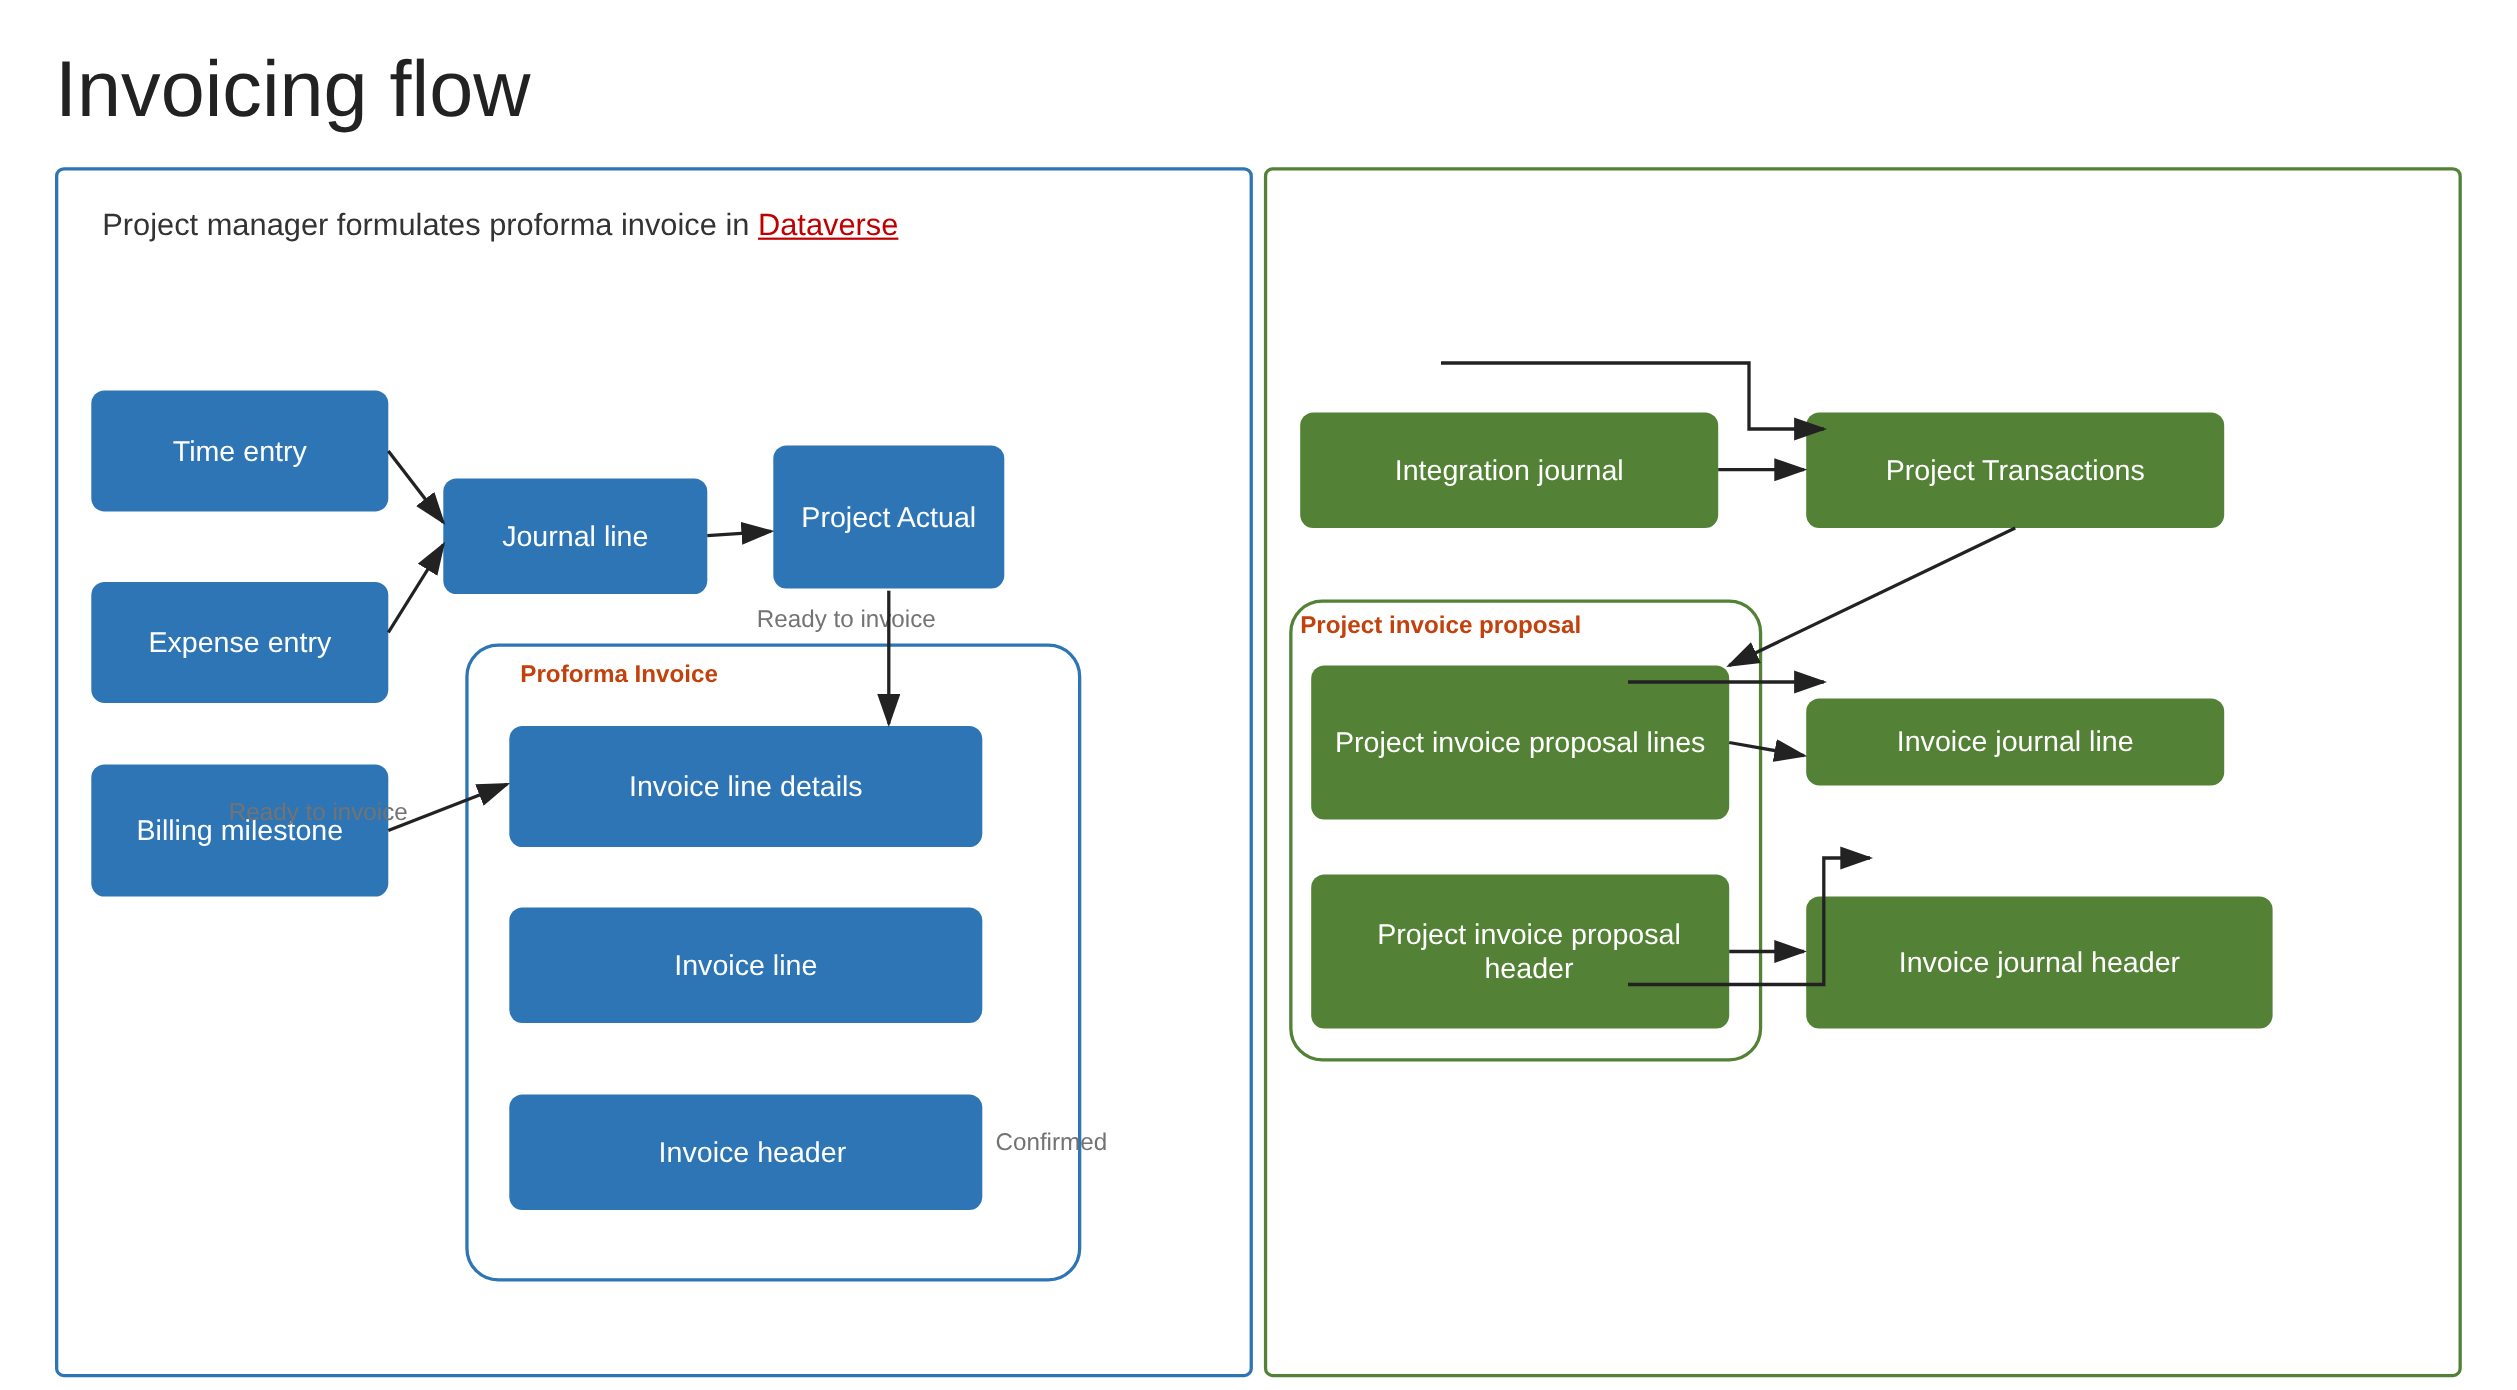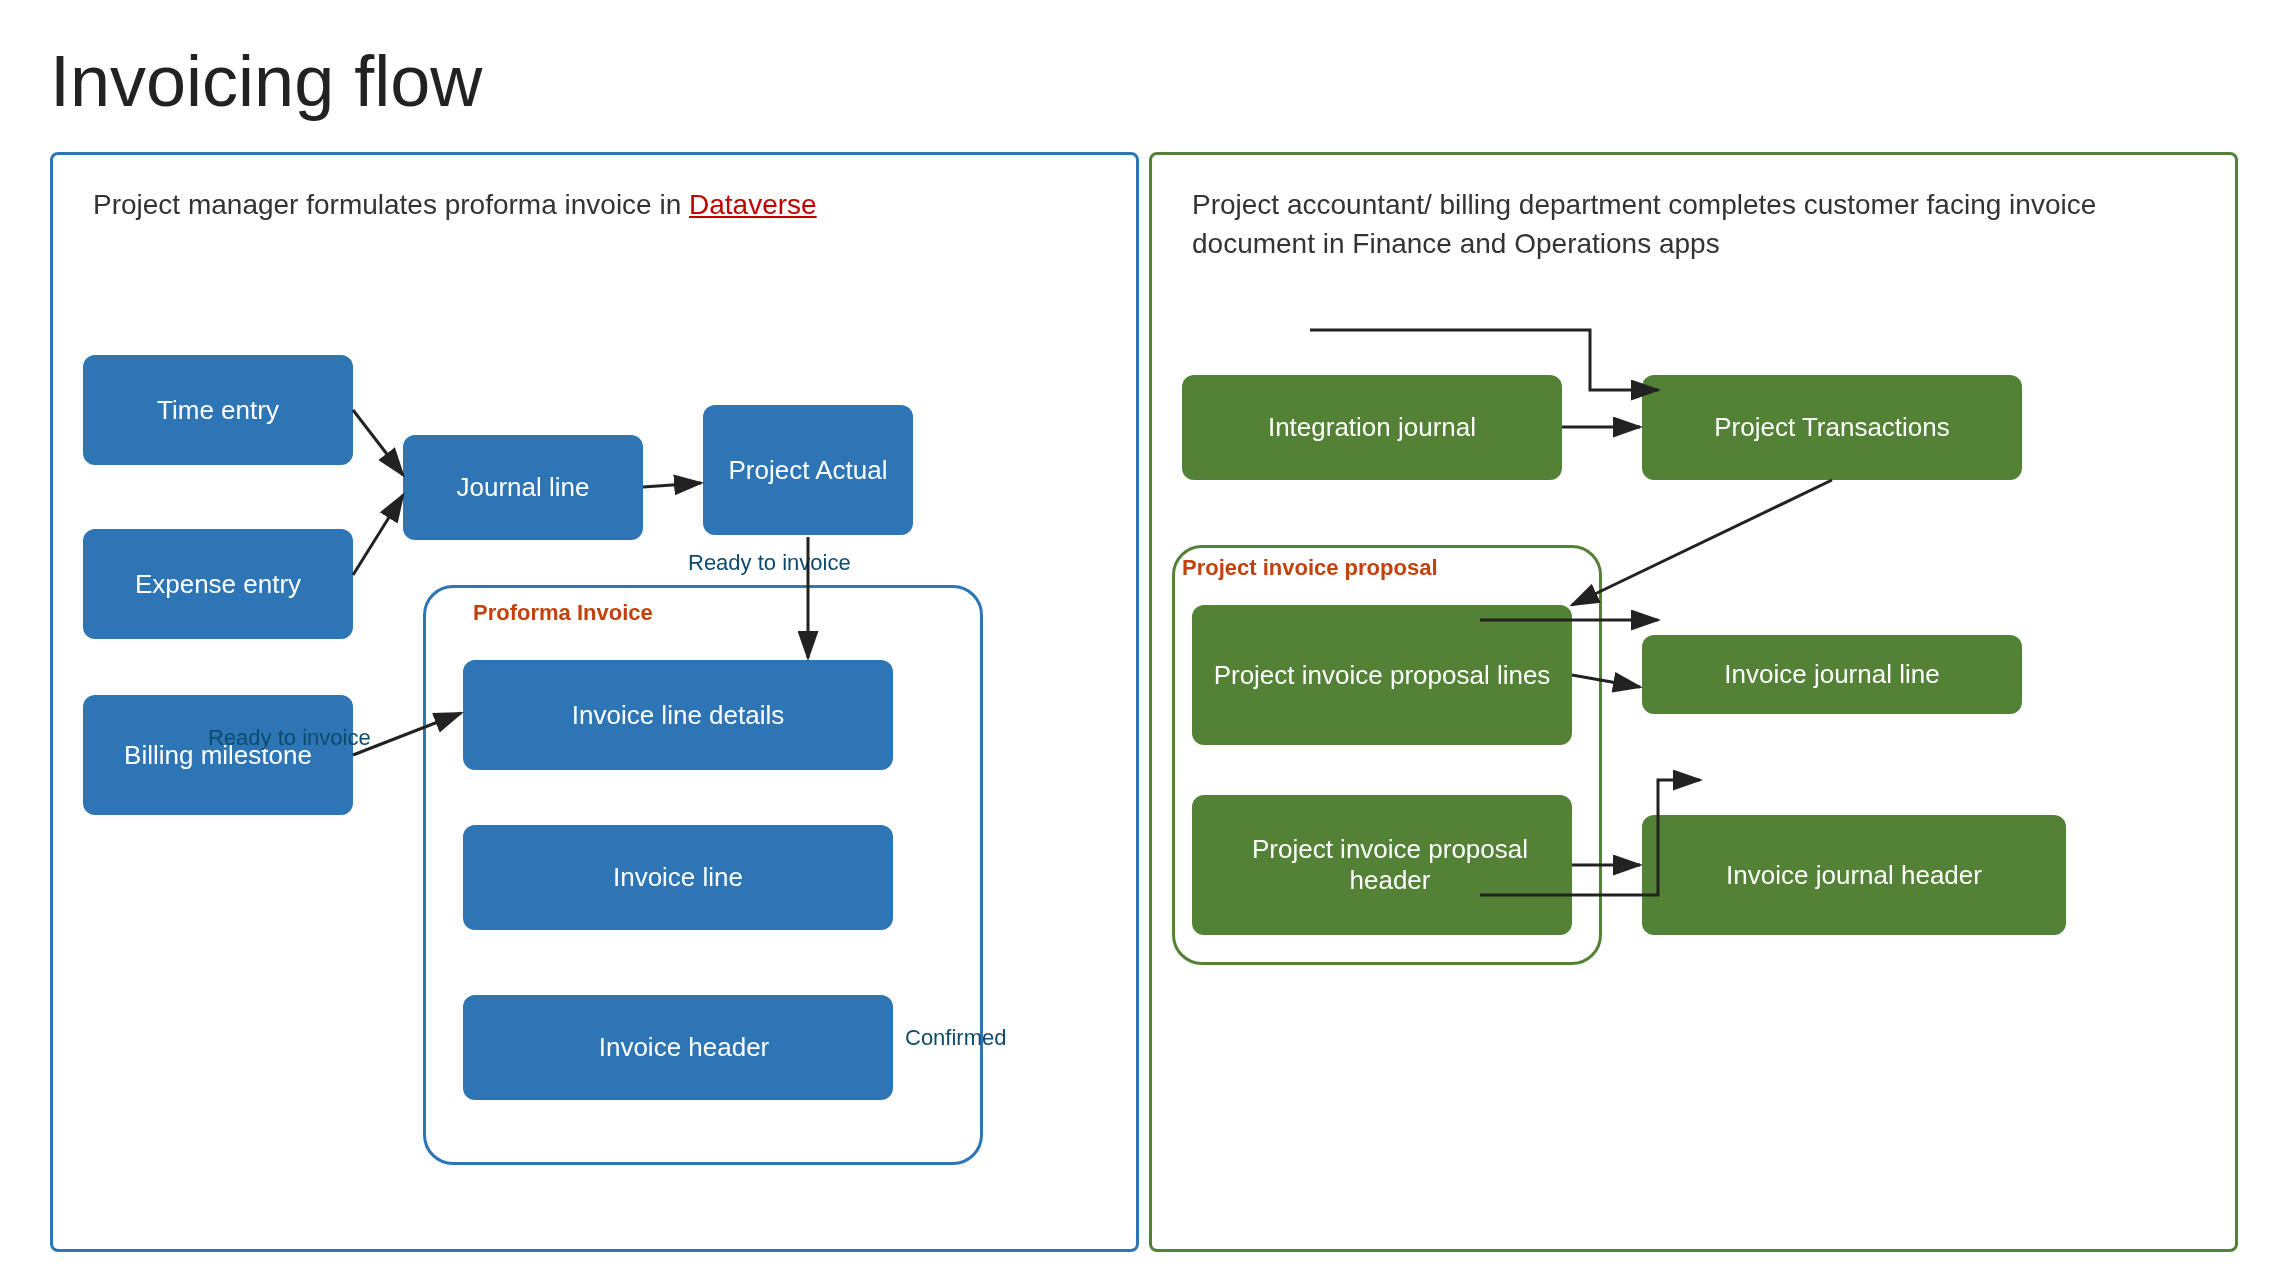--- a/index.html
+++ b/index.html
@@ -81,21 +81,21 @@
     }
     .project-invoice-proposal-border {
       position: absolute;
       border: 3px solid #538135;
       border-radius: 30px;
     }
     
     .arrow-label {
       position: absolute;
       font-size: 22px;
-      color: #0c4a6e;
+      color: #737373;
       white-space: nowrap;
     }
     
     .arrows-svg {
       position: absolute;
       top: 0; left: 0;
       width: 100%; height: 100%;
       pointer-events: none;
       overflow: visible;
     }
@@ -158,21 +158,20 @@
 
       <path d="M 590 332 L 648 328" stroke="#222" stroke-width="3" fill="none" marker-end="url(#arrowB)"></path>
 
       <path d="M 755 382 L 755 503" stroke="#222" stroke-width="3" fill="none" marker-end="url(#arrowB)"></path>
 
       <path d="M 300 600 L 408 558" stroke="#222" stroke-width="3" fill="none" marker-end="url(#arrowB)"></path>
     </svg>
   </div>
 
   <div class="right-panel">
-    <div class="panel-subtitle">Project accountant/ billing department completes customer facing invoice document in Finance and Operations apps</div>
 
     <div class="green-box" style="left:30px; top:220px; width:380px; height:105px;">Integration journal</div>
 
     <div class="green-box" style="left:490px; top:220px; width:380px; height:105px;">Project Transactions</div>
 
     <div class="project-invoice-proposal-border" style="left:20px; top:390px; width:430px; height:420px;"></div>
 
     <div class="section-label" style="left:30px; top:400px;">Project invoice proposal</div>
 
     <div class="green-box" style="left:40px; top:450px; width:380px; height:140px;">Project invoice proposal lines</div>

